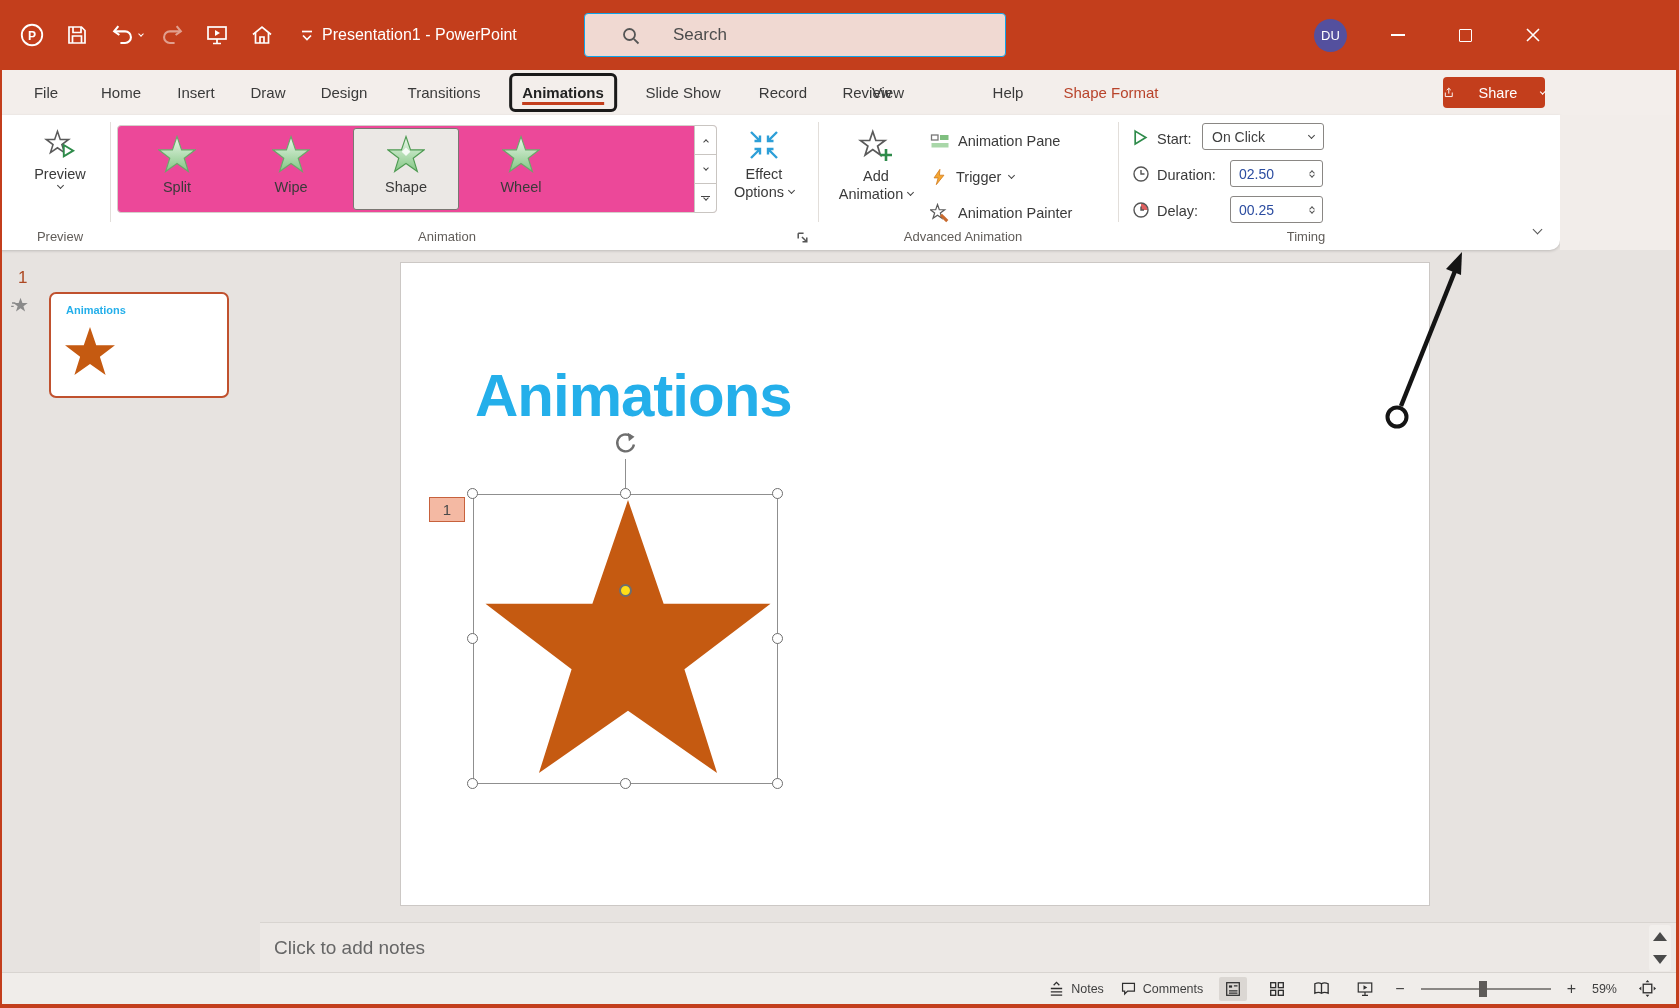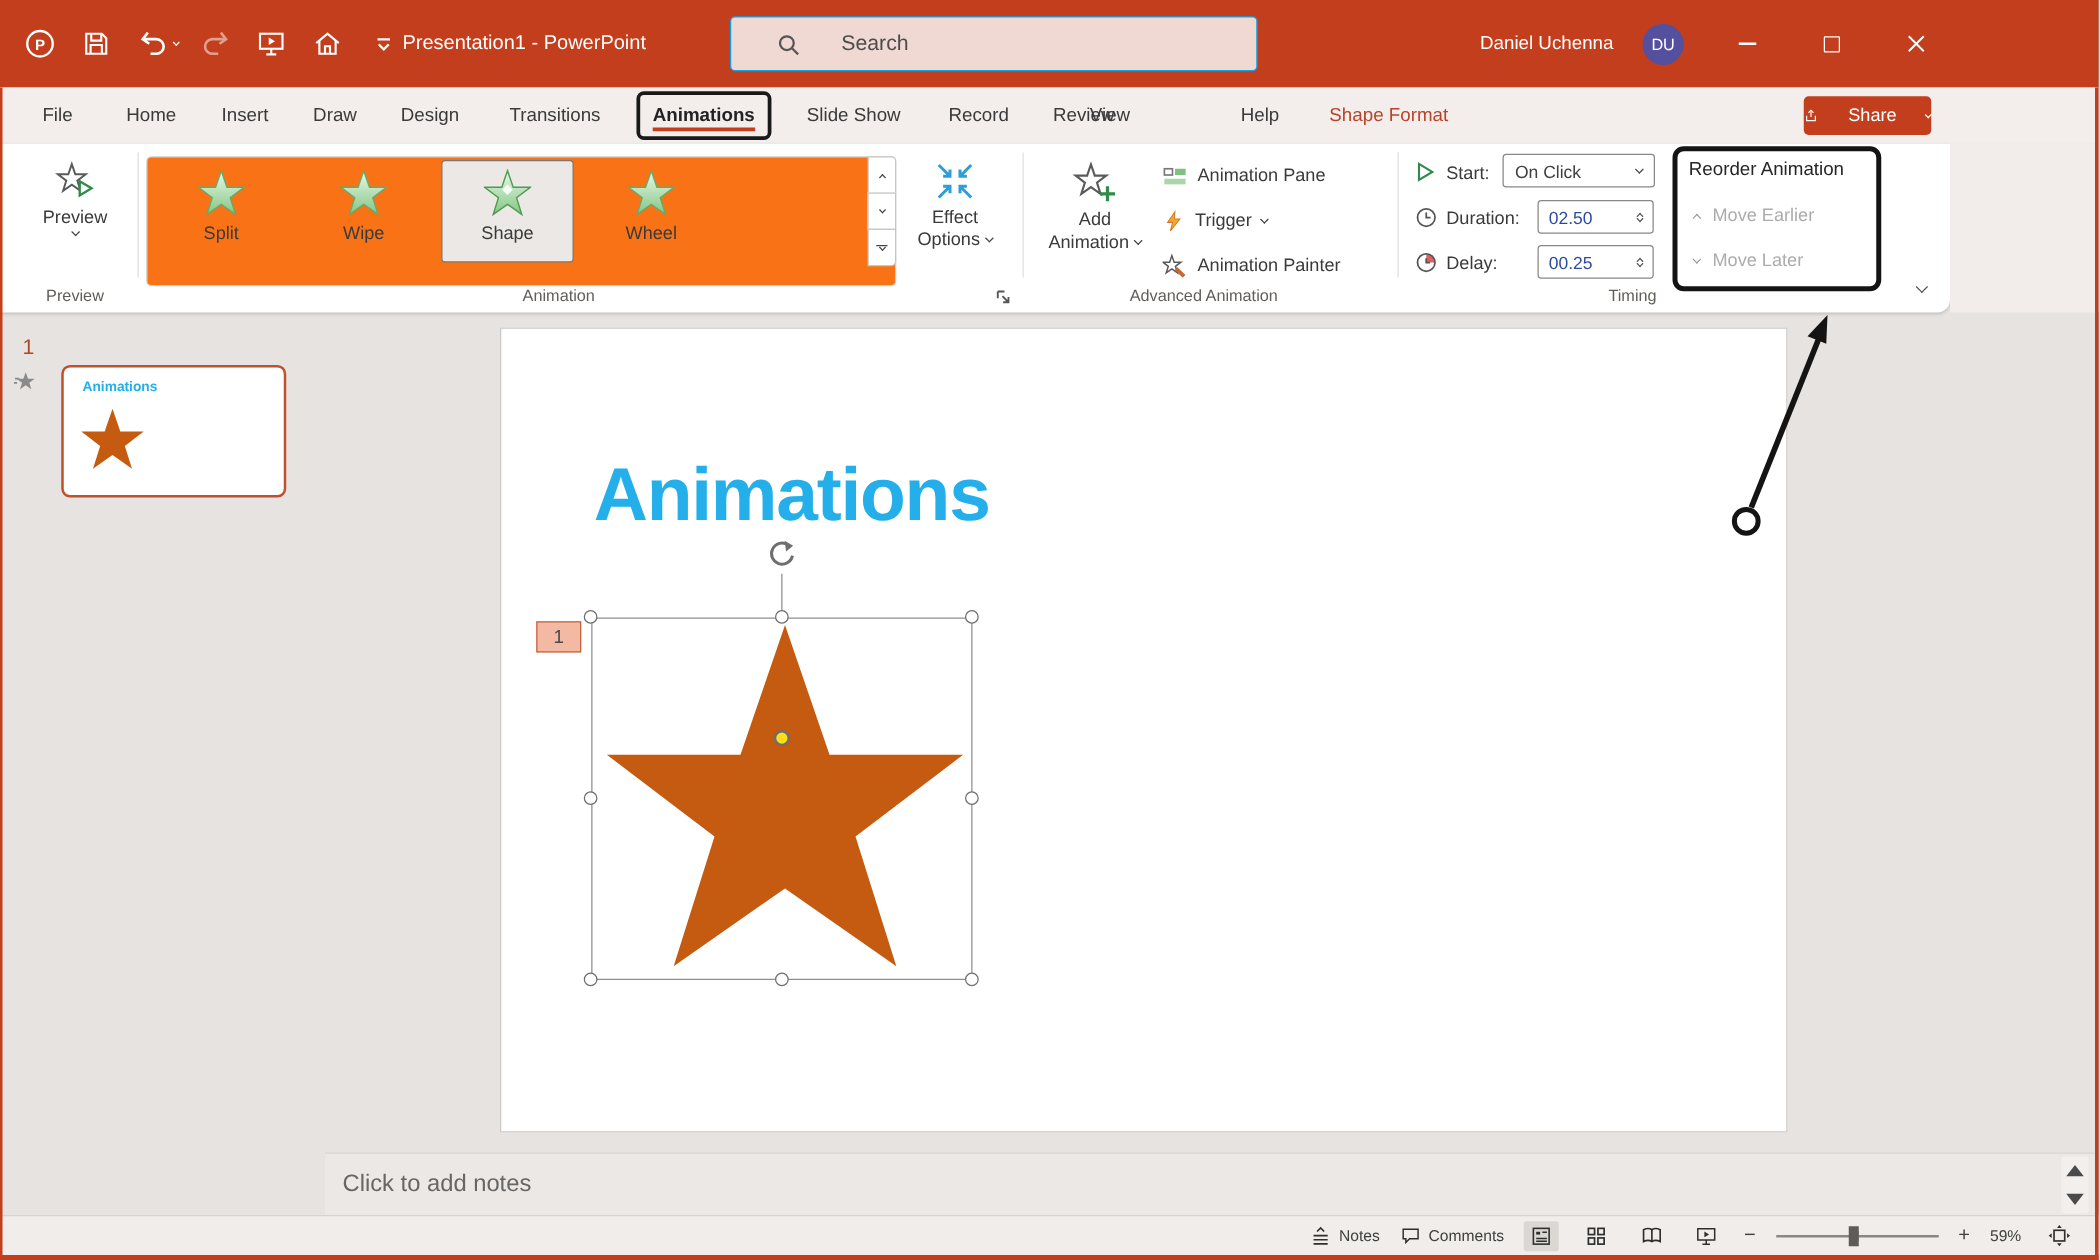--- a/index.html
+++ b/index.html
@@ -30,21 +30,21 @@
 .tab.active-box::after{content:"";position:absolute;left:10px;right:10px;bottom:4px;height:3px;background:#C33E1C}
 .tab.contextual{color:#B8432A}
 .share{position:absolute;left:1443px;top:7px;width:102px;height:31px;background:#C33E1C;border-radius:4px;color:#fff;display:flex;align-items:center;justify-content:center;gap:24px;font-size:14.5px}
 
 .ribbon{position:absolute;left:0;top:115px;width:1560px;height:135px;background:#fff;border-radius:0 0 10px 0;box-shadow:0 1px 3px rgba(0,0,0,.18)}
 .ribbon-right-bg{position:absolute;left:1560px;top:115px;width:119px;height:135px;background:#F2EDEA}
 .grplabel{position:absolute;top:229px;transform:translateX(-50%);font-size:13px;color:#615D59;white-space:nowrap}
 .vsep{position:absolute;top:122px;height:100px;width:1px;background:#E2DEDA}
 .bigbtn{position:absolute;top:121px;display:flex;flex-direction:column;align-items:center;padding-top:7px;gap:4px;font-size:14.5px;color:#3A3A3A;border-radius:4px}
 .bigbtn .l2{display:flex;align-items:center;gap:5px;margin-top:-2px}
-.gallery{position:absolute;left:117px;top:125px;width:600px;height:104px;border:1px solid #D4D0CB;border-radius:4px;background:#f97316}
+.gallery{position:absolute;left:117px;top:125px;width:600px;height:88px;border:1px solid #D4D0CB;border-radius:4px;background:#ec4899}
 .gitem{position:absolute;top:2px;width:106px;height:82px;display:flex;flex-direction:column;align-items:center;padding-top:7px;gap:6px;font-size:14.5px;color:#3A3A3A;border-radius:3px}
 .gitem.selected{background:#EBE8E5;border:1px solid #7A7772;padding-top:6px}
 .gscroll{position:absolute;left:694px;top:125px;width:23px;height:88px;display:flex;flex-direction:column}
 .gsbtn{flex:1;border:1px solid #C9C5C1;background:#fff;display:flex;flex-direction:column;align-items:center;justify-content:center;color:#444;margin-top:-1px}
 .gsbtn:first-child{margin-top:0;border-radius:0 4px 0 0}
 .gsbtn:last-child{border-radius:0 0 4px 0}
 .morebar{width:9px;height:0;border-top:1.6px solid #444;margin-bottom:2px}
 .advitem{position:absolute;left:930px;height:28px;display:flex;align-items:center;gap:8px;font-size:14.5px;color:#3A3A3A;white-space:nowrap}
 .t-icon{position:absolute;left:1132px;width:18px;height:18px}
 .t-label{position:absolute;left:1157px;font-size:14.5px;color:#3A3A3A;white-space:nowrap}
@@ -170,21 +170,20 @@
     <div class="doc-title">Presentation1  -  PowerPoint</div>
     <div class="search">
       <span class="mag">
         <svg width="20" height="20" viewBox="0 0 20 20" fill="none" stroke="#555" stroke-width="1.8">
             <circle cx="8.5" cy="8.5" r="5.5"></circle>
             <path d="M12.8 12.8 L17.5 17.5"></path>
           </svg>
       </span>
       <input class="search-input" placeholder="Search" style="">
     </div>
-    <div class="user">Daniel Uchenna</div>
     <div class="avatar">DU</div>
     <div class="wbtn" style="left:1375px">
         <span class="min-glyph"></span>
       </div>
     <div class="wbtn" style="left:1442px">
         <span class="max-glyph"></span>
       </div>
     <div class="wbtn" style="left:1510px">
       <svg width="16" height="16" viewBox="0 0 16 16" stroke="#fff" stroke-width="1.6">
           <path d="M2 2 L14 14 M14 2 L2 14"></path>
@@ -363,31 +362,20 @@
   <div class="t-label" style="top:203px">Delay:</div>
   <div class="spinbox" style="top:196px">
     <span>00.25</span>
     <span class="spinners">
         <span class="chv xs up"></span>
         <span class="chv xs down"></span>
       </span>
   </div>
   <div class="grplabel" style="left:1306px">Timing</div>
 
-  <div class="reorder">
-    <div class="reorder-title">Reorder Animation</div>
-    <div class="reorder-item" style="top:44px">
-      <span class="chv s up gray"></span>
-      <span>Move Earlier</span>
-    </div>
-    <div class="reorder-item" style="top:80px">
-      <span class="chv s down gray"></span>
-      <span>Move Later</span>
-    </div>
-  </div>
   <div class="collapse">
       <span class="chv down"></span>
     </div>
 
   <div class="thumb-num">1</div>
   <div class="thumb-ind">
     <svg width="19" height="17" viewBox="0 0 22 20">
         <polygon points="13,1 15.6,8.2 23,8.2 17,12.8 19.3,20 13,15.6 6.7,20 9,12.8 3,8.2 10.4,8.2" transform="scale(0.85)" fill="#8A8A8A"></polygon>
         <path d="M1 7 h4 M0 11 h3" stroke="#8A8A8A" stroke-width="1.6"></path>
       </svg>

